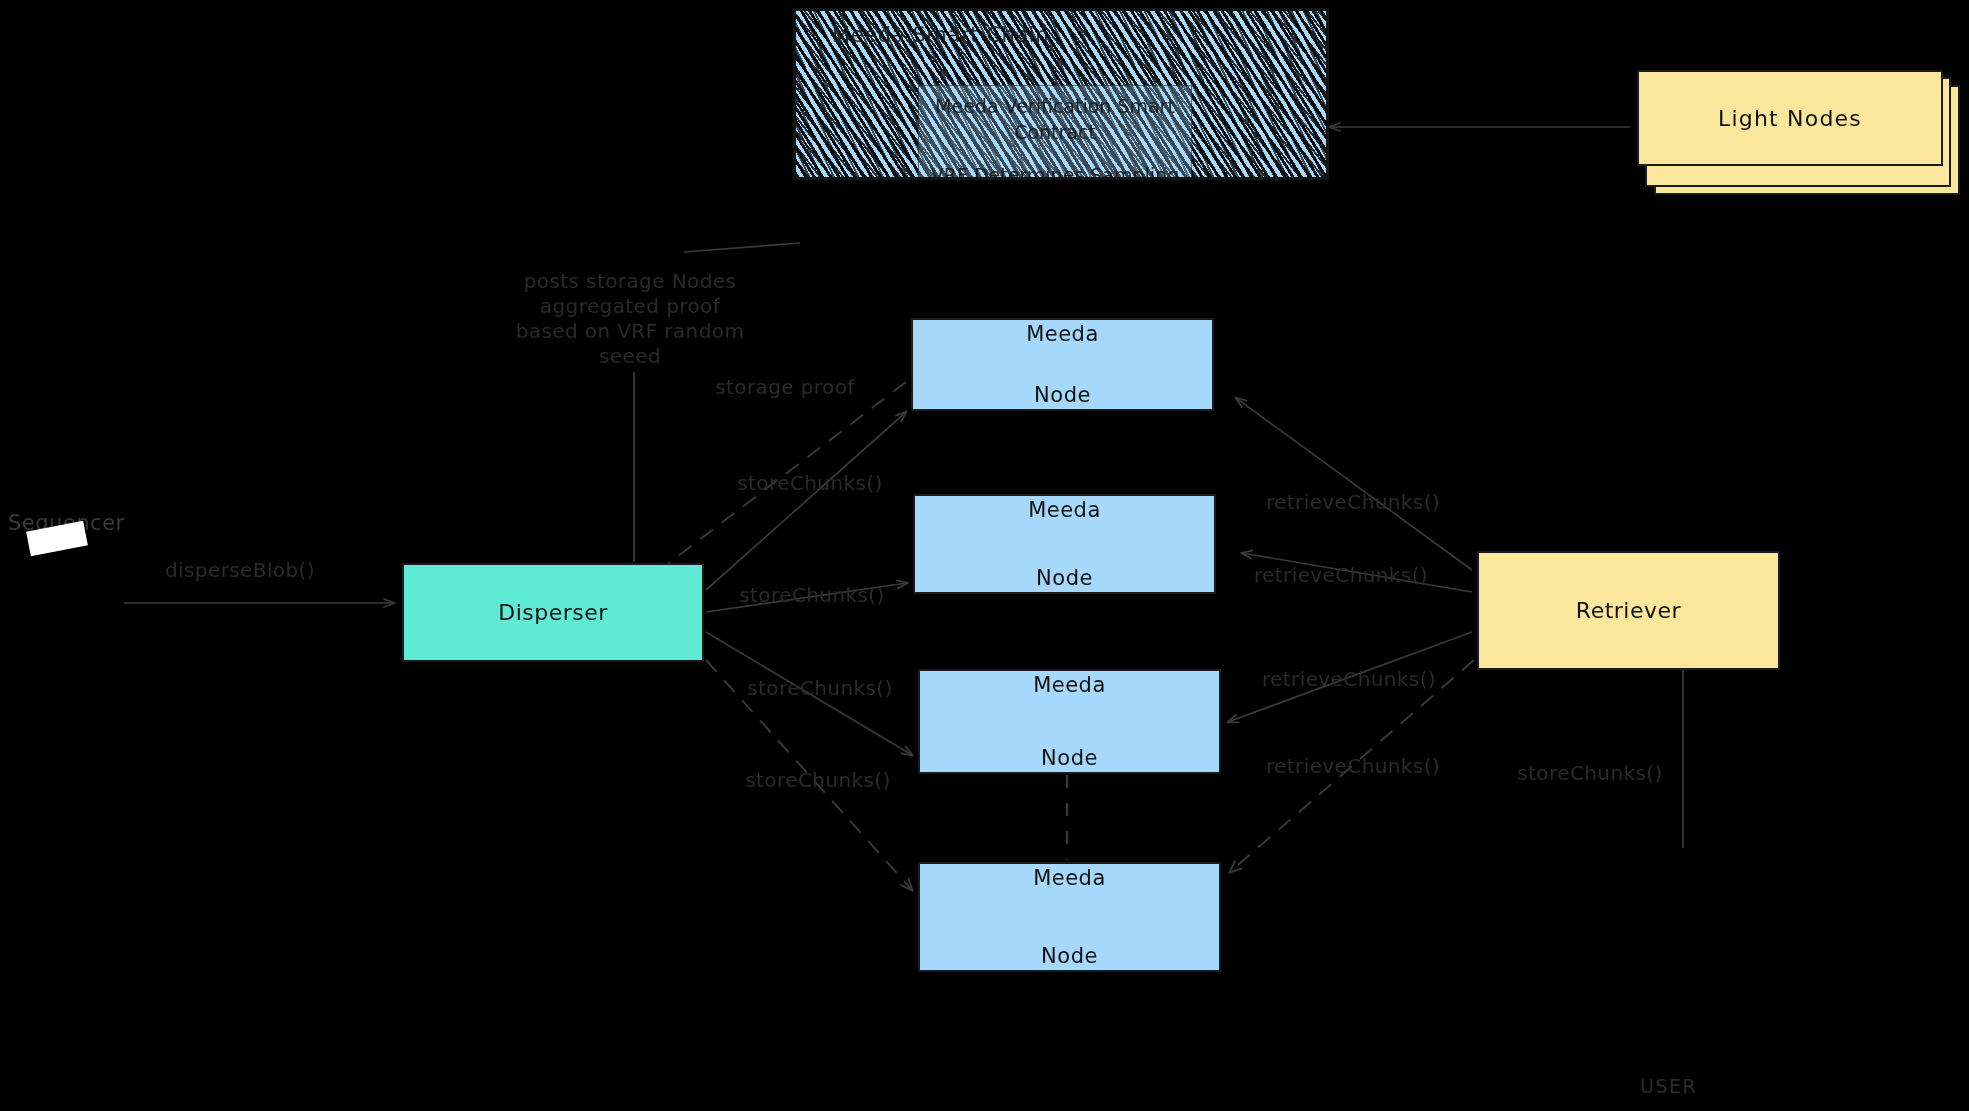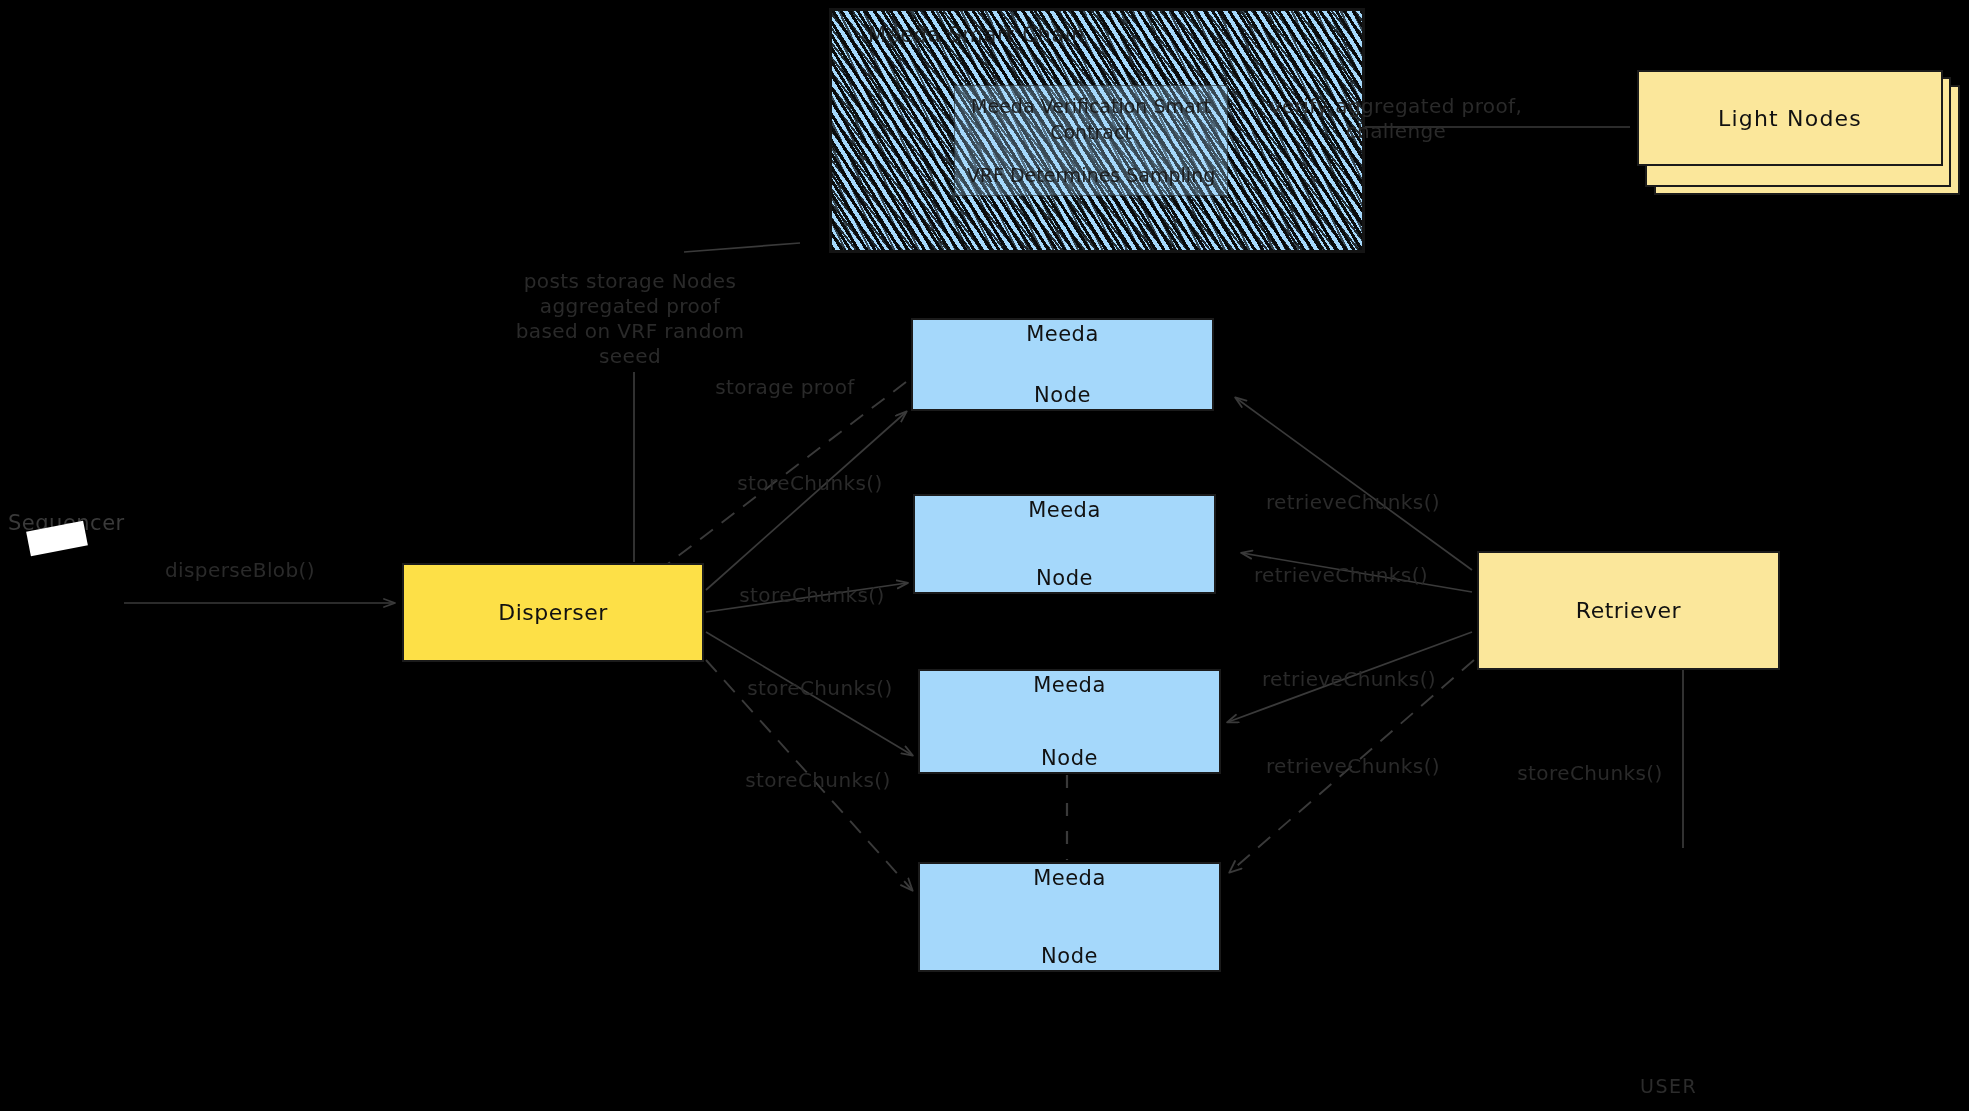--- a/index.html
+++ b/index.html
@@ -46,21 +46,21 @@
     white-space: pre-line;
     pointer-events: none;
   }
   .meeda-node {
     background: #a5d8fb;
     border: 2px solid #1b1b1b;
     font-size: 21px;
     justify-content: space-between;
   }
   .disperser-box {
-    background: #fde047;
+    background: #5eead4;
     border: 2px solid #1b1b1b;
     font-size: 22px;
   }
   .retriever-box {
     background: #fbe79b;
     border: 2px solid #1b1b1b;
     font-size: 22px;
   }
   .lightnode-card {
     position: absolute;
@@ -181,21 +181,21 @@
 
     <path d="M1472,632 L1228,722" fill="none" stroke="#3a3a3a" stroke-width="1.7" marker-end="url(#arrowOpen)"></path>
 
     <path d="M1474,660 L1230,872" fill="none" stroke="#3a3a3a" stroke-width="1.9" stroke-dasharray="16 11" marker-end="url(#arrowOpenDash)"></path>
 
     <path d="M1683,662 L1683,848" fill="none" stroke="#3a3a3a" stroke-width="1.7"></path>
 
     <path d="M1067,775 L1067,860" fill="none" stroke="#3a3a3a" stroke-width="2.2" stroke-dasharray="13 15"></path>
   </svg>
 
-  <div class="chain-box" style="left:829px; top:8px; width:536px; height:245px;">
+  <div class="chain-box" style="left:793px; top:8px; width:536px; height:172px;">
     <div class="chain-title">Meeda Smart Chain</div>
     <div class="chain-inner">
       <div class="ln">Meeda Verification Smart</div>
       <div class="ln">Contract</div>
       <div class="ln" style="margin-top:16px;">VRF Determines Sampling</div>
     </div>
   </div>
 
   <div class="lightnode-card" style="left:1654px; top:85px; width:306px; height:110px;"></div>
   <div class="lightnode-card" style="left:1645px; top:77px; width:306px; height:110px;"></div>
@@ -238,22 +238,20 @@
 
   <div class="label" style="left:150px; top:558px; width:180px;">disperseBlob()</div>
 
   <div class="label" style="left:500px; top:269px; width:260px;">posts storage Nodes
 aggregated proof
 based on VRF random
 seeed</div>
 
   <div class="label" style="left:690px; top:375px; width:190px;">storage proof</div>
 
-  <div class="label" style="left:1266px; top:94px; width:260px;">verify aggregated proof,
-challenge</div>
 
   <div class="label" style="left:710px; top:471px; width:200px;">storeChunks()</div>
 
   <div class="label" style="left:712px; top:583px; width:200px;">storeChunks()</div>
 
   <div class="label" style="left:720px; top:676px; width:200px;">storeChunks()</div>
 
   <div class="label" style="left:718px; top:768px; width:200px;">storeChunks()</div>
 
   <div class="label" style="left:1248px; top:490px; width:210px;">retrieveChunks()</div>

